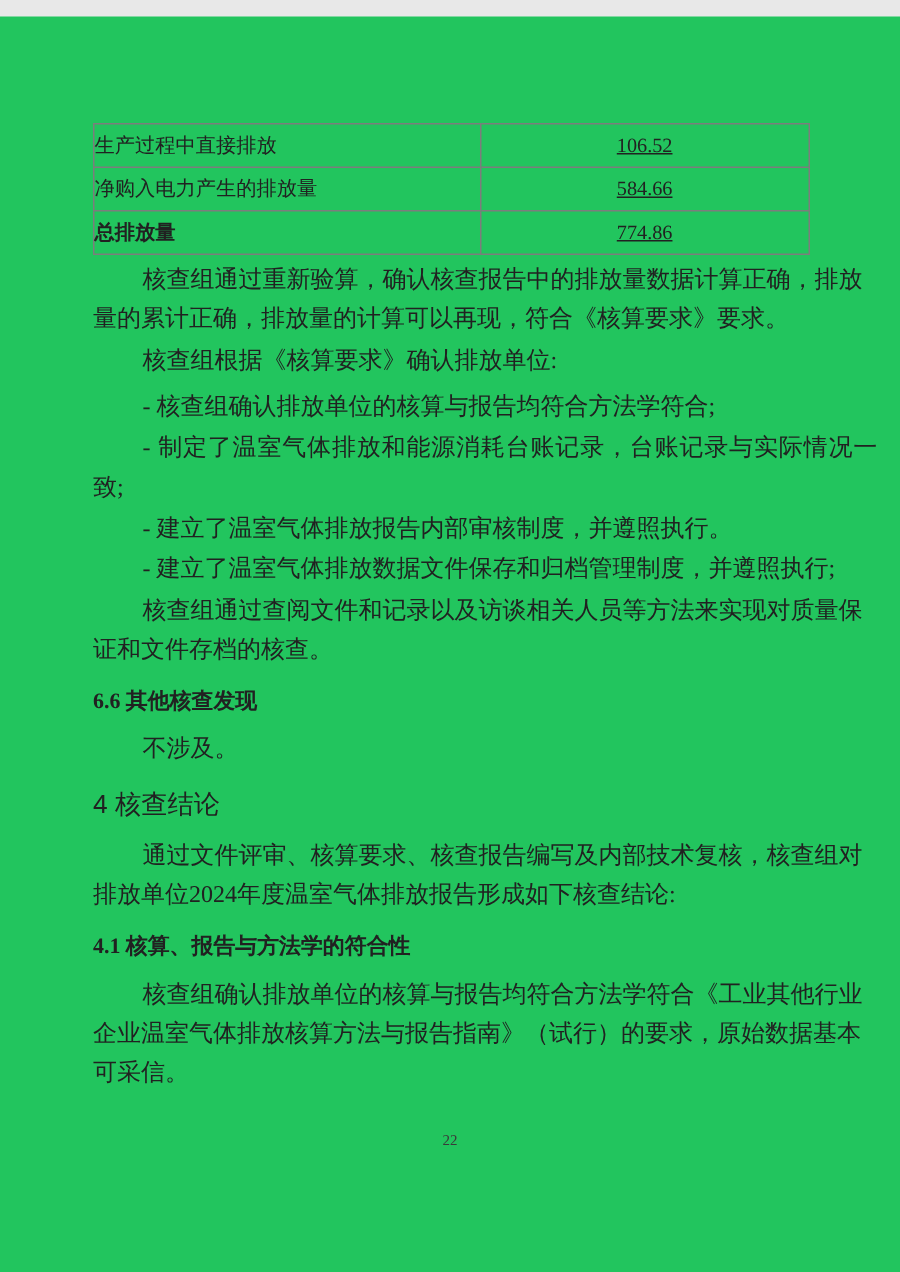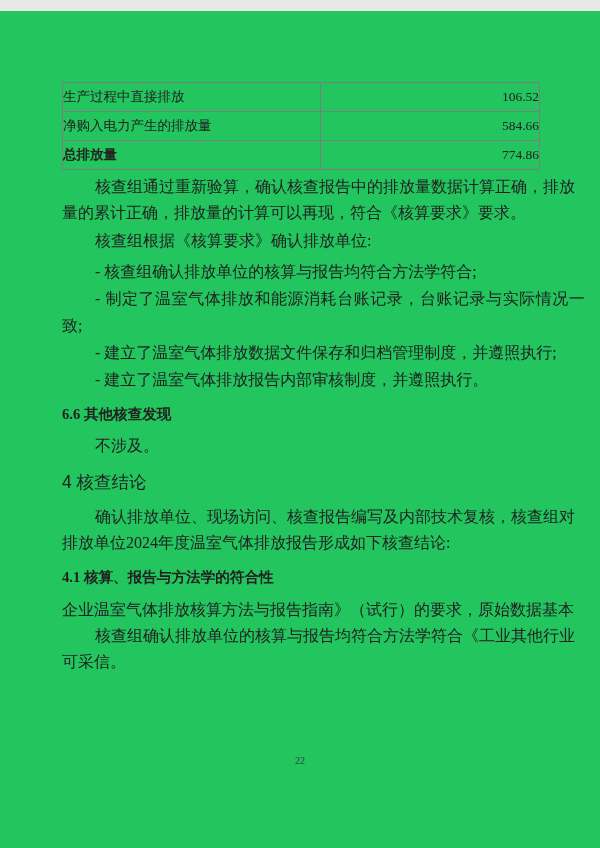--- a/index.html
+++ b/index.html
@@ -26,21 +26,21 @@
     table-layout:fixed;
   }
   table.emit td{
     border:1px solid #7d7d7d;
     height:28px;
     font-size:13.5px;
     vertical-align:middle;
     padding:0;
   }
   td.lbl{width:54%;padding-left:6px;text-align:left;}
-  td.val{width:46%;text-align:right;font-size:13px;}
+  td.val{width:46%;text-align:center;font-size:13px;text-decoration:underline;}
   .bold{font-weight:700;}
   
   .line{
     height:26px;
     line-height:26px;
     font-size:16px;
     white-space:nowrap;
     overflow:visible;
   }
   .indent{padding-left:33px;}
@@ -98,40 +98,44 @@
       <div class="line">量的累计正确，排放量的计算可以再现，符合《核算要求》要求。</div>
     </div>
 
 
     <div class="line indent mt2">核查组根据《核算要求》确认排放单位:</div>
 
     <div class="list mt4">
       <div class="line indent">- 核查组确认排放单位的核算与报告均符合方法学符合;</div>
       <div class="line indent stretch">- 制定了温室气体排放和能源消耗台账记录，台账记录与实际情况一</div>
       <div class="line">致;</div>
+      <div class="line indent">- 建立了温室气体排放报告内部审核制度，并遵照执行。</div>
       <div class="line indent">- 建立了温室气体排放数据文件保存和归档管理制度，并遵照执行;</div>
-      <div class="line indent">- 建立了温室气体排放报告内部审核制度，并遵照执行。</div>
     </div>
 
+    <div class="para mt2">
+      <div class="line indent">核查组通过查阅文件和记录以及访谈相关人员等方法来实现对质量保</div>
+      <div class="line">证和文件存档的核查。</div>
+    </div>
 
     <div class="h-sub mt8">6.6 其他核查发现</div>
 
     <div class="line indent mt6">不涉及。</div>
 
     <div class="h-big mt10">4 核查结论</div>
 
     <div class="para mt9">
-      <div class="line indent">确认排放单位、现场访问、核查报告编写及内部技术复核，核查组对</div>
+      <div class="line indent">通过文件评审、核算要求、核查报告编写及内部技术复核，核查组对</div>
       <div class="line">排放单位2024年度温室气体排放报告形成如下核查结论:</div>
     </div>
 
     <div class="h-sub mt8">4.1 核算、报告与方法学的符合性</div>
 
     <div class="para mt7">
+      <div class="line indent">核查组确认排放单位的核算与报告均符合方法学符合《工业其他行业</div>
       <div class="line">企业温室气体排放核算方法与报告指南》（试行）的要求，原始数据基本</div>
-      <div class="line indent">核查组确认排放单位的核算与报告均符合方法学符合《工业其他行业</div>
       <div class="line">可采信。</div>
     </div>
 
   </div>
 
   <div class="footer">22</div>
 </div>
 
 </body></html>

